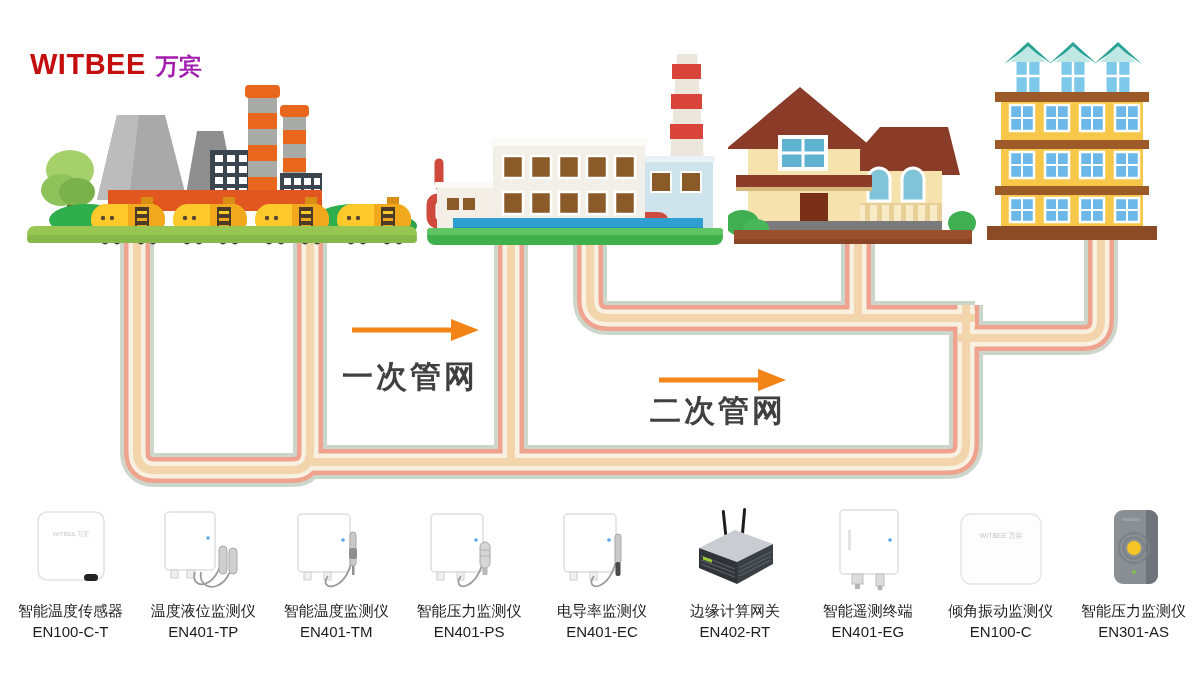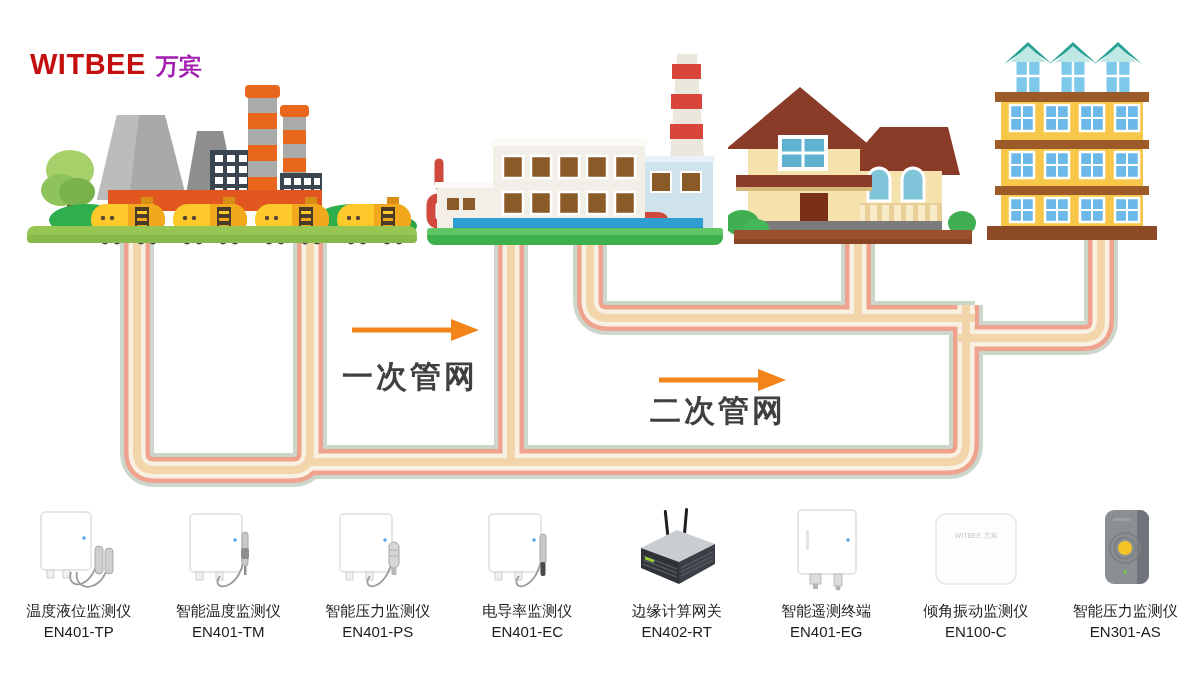--- a/index.html
+++ b/index.html
@@ -369,20 +369,31 @@
   <div class="pipe-label" style="left:342px;top:356px">一次管网</div>
 
   <svg class="abs" style="left:655px;top:366px" width="135" height="28">
     <line x1="4" y1="14" x2="104" y2="14" stroke="#f28418" stroke-width="5"></line>
     <polygon points="103,3 131,14 103,25" fill="#f28418"></polygon>
   </svg>
   <div class="pipe-label" style="left:650px;top:390px">二次管网</div>
 
   <div class="devices">
 
+    <div class="dev">
+      <div class="pic">
+          <svg width="100" height="88" viewBox="0 0 100 88">
+        <rect x="18" y="6" width="66" height="68" rx="9" fill="#ffffff" stroke="#e2e2e2" stroke-width="1.5"></rect>
+        <text x="51" y="30" font-size="6" fill="#c9c9c9" text-anchor="middle">WITBEE 万宾</text>
+        <rect x="64" y="68" width="14" height="7" rx="3.5" fill="#222222"></rect>
+      </svg>
+        </div>
+      <div class="nm">智能温度传感器</div>
+      <div class="md">EN100-C-T</div>
+    </div>
 
     <div class="dev">
       <div class="pic">
           <svg width="100" height="88" viewBox="0 0 100 88">
         <rect x="12" y="6" width="50" height="58" rx="4" fill="#ffffff" stroke="#dedede" stroke-width="1.5"></rect>
         <circle cx="55" cy="32" r="1.8" fill="#58a6e8"></circle>
         <rect x="18" y="64" width="7" height="8" fill="#f0f0f0" stroke="#cfcfcf"></rect>
         <rect x="34" y="64" width="7" height="8" fill="#f0f0f0" stroke="#cfcfcf"></rect>
         <path d="M42,66 C36,84 66,86 70,46" fill="none" stroke="#9a9a9a" stroke-width="1.8"></path>
         <path d="M48,66 C44,88 80,88 80,48" fill="none" stroke="#9a9a9a" stroke-width="1.8"></path>

